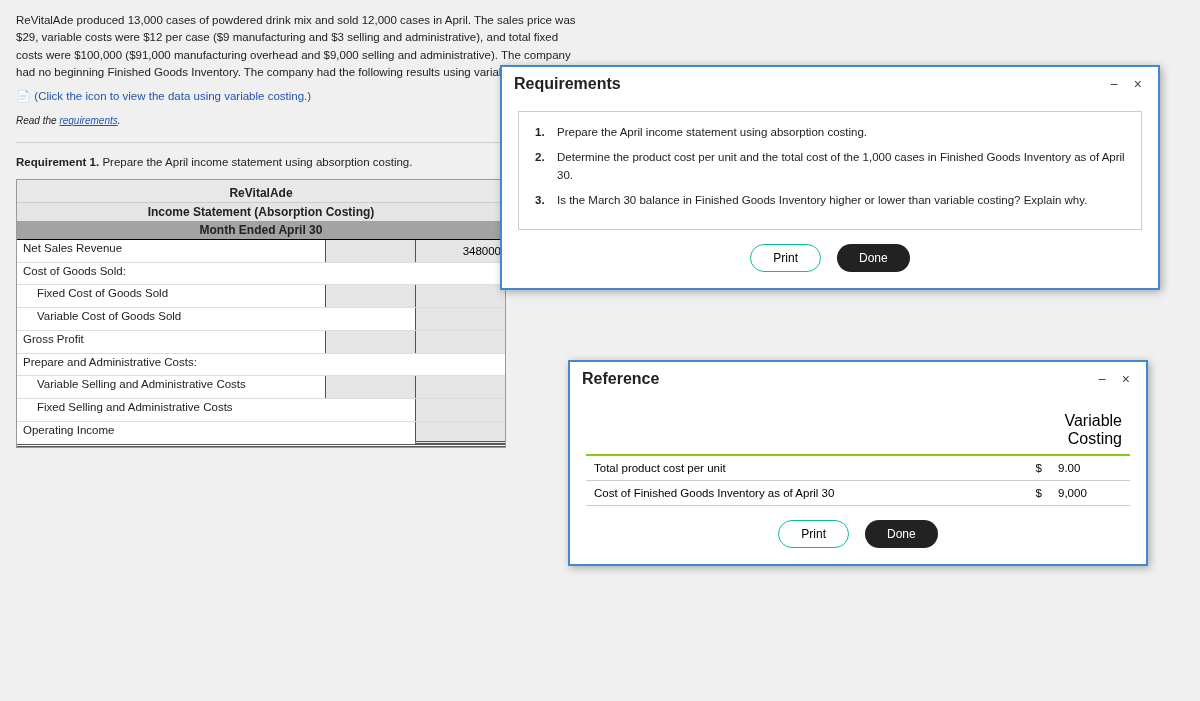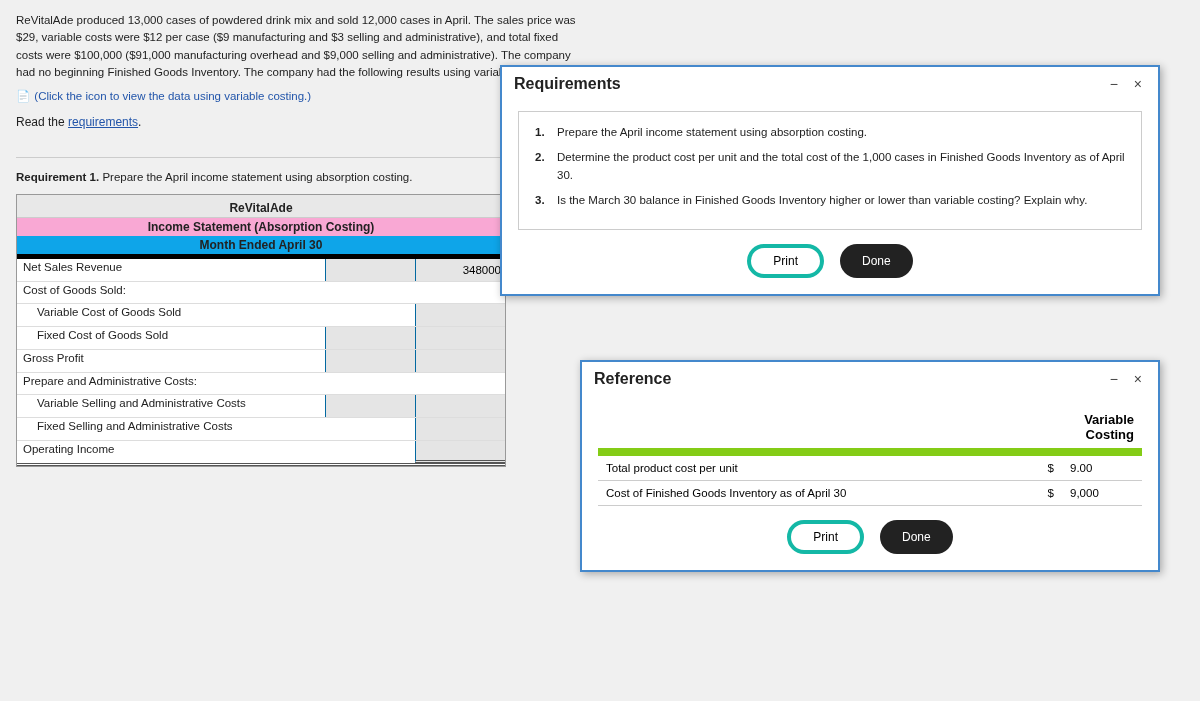--- a/index.html
+++ b/index.html
@@ -28,23 +28,24 @@
     .click-icon-text {
       color: #2255aa;
       font-size: 11.5px;
       display: flex;
       align-items: center;
       gap: 4px;
       margin-bottom: 12px;
     }
 
     .read-requirements {
-      font-size: 12px;
-      margin-bottom: 28px;
-      color: #222;
+      font-size: 10px;
+      margin-bottom: 16px;
+      color: #222;
+      font-style: italic;
     }
 
     .read-requirements a {
       color: #2255aa;
       text-decoration: underline;
     }
 
     .requirement-label {
       font-size: 11.5px;
       font-weight: bold;
@@ -66,30 +67,30 @@
       color: #222;
       background: #e8e8e8;
       border-bottom: 1px solid #ccc;
     }
 
     .table-subheader {
       text-align: center;
       font-size: 12px;
       font-weight: bold;
       color: #222;
-      background: #f9a8d4;
+      background: #e5e5e5;
     }
 
     .table-subheader2 {
       text-align: center;
       font-size: 12px;
       font-weight: bold;
       color: #222;
-      background: #0ea5e9;
-      border-bottom: 5px solid #000000;
+      background: #a3a3a3;
+      border-bottom: 1px solid #000000;
       padding-bottom: 4px;
     }
 
     .income-row {
       display: flex;
       align-items: flex-start;
       border-bottom: 1px solid #ddd;
       min-height: 22px;
     }
 
@@ -133,21 +134,21 @@
     }
 
     .requirements-dialog {
       top: 65px;
       left: 500px;
       width: 660px;
     }
 
     .reference-dialog {
       top: 360px;
-      left: 580px;
+      left: 568px;
       width: 580px;
     }
 
     .dialog-header {
       display: flex;
       justify-content: space-between;
       align-items: center;
       padding: 8px 12px;
     }
 
@@ -203,21 +204,21 @@
 
     .dialog-footer {
       display: flex;
       justify-content: center;
       gap: 16px;
       margin-top: 10px;
     }
 
     .btn-print {
       background: #fff;
-      border: 4px solid #14b8a6;
+      border: 1px solid #14b8a6;
       border-radius: 20px;
       padding: 6px 22px;
       font-size: 12px;
       cursor: pointer;
     }
 
     .btn-done {
       background: #222;
       color: #fff;
       border: none;
@@ -230,23 +231,23 @@
     
     .ref-table {
       width: 100%;
       border-collapse: collapse;
       margin-bottom: 14px;
     }
 
     .ref-table th {
       text-align: right;
       padding: 6px 8px;
-      font-size: 13px;
-      border-bottom: 8px solid #84cc16;
-      font-weight: bold;
+      font-size: 16px;
+      border-bottom: 2px solid #84cc16;
+      font-weight: normal;
     }
 
     .ref-table th.label-col {
       text-align: left;
     }
 
     .ref-table td {
       padding: 6px 8px;
       font-size: 11.5px;
       border-bottom: 1px solid #ccc;
@@ -297,27 +298,27 @@
       <span class="row-label">Net Sales Revenue</span>
       <input class="input-cell" type="text" value="" style="">
       <input class="input-cell" type="text" value="348000" style="">
     </div>
 
     <div class="income-row">
       <span class="row-label">Cost of Goods Sold:</span>
     </div>
 
     <div class="income-row">
+      <span class="row-label indented">Fixed Cost of Goods Sold</span>
+      <input class="input-cell" type="text" value="" style="">
+      <input class="input-cell" type="text" value="" style="">
+    </div>
+
+    <div class="income-row">
       <span class="row-label indented">Variable Cost of Goods Sold</span>
-      <input class="input-cell" type="text" value="" style="">
-    </div>
-
-    <div class="income-row">
-      <span class="row-label indented">Fixed Cost of Goods Sold</span>
-      <input class="input-cell" type="text" value="" style="">
       <input class="input-cell" type="text" value="" style="">
     </div>
 
     <div class="income-row">
       <span class="row-label">Gross Profit</span>
       <input class="input-cell" type="text" value="" style="">
       <input class="input-cell" type="text" value="" style="">
     </div>
 
     <div class="income-row">

